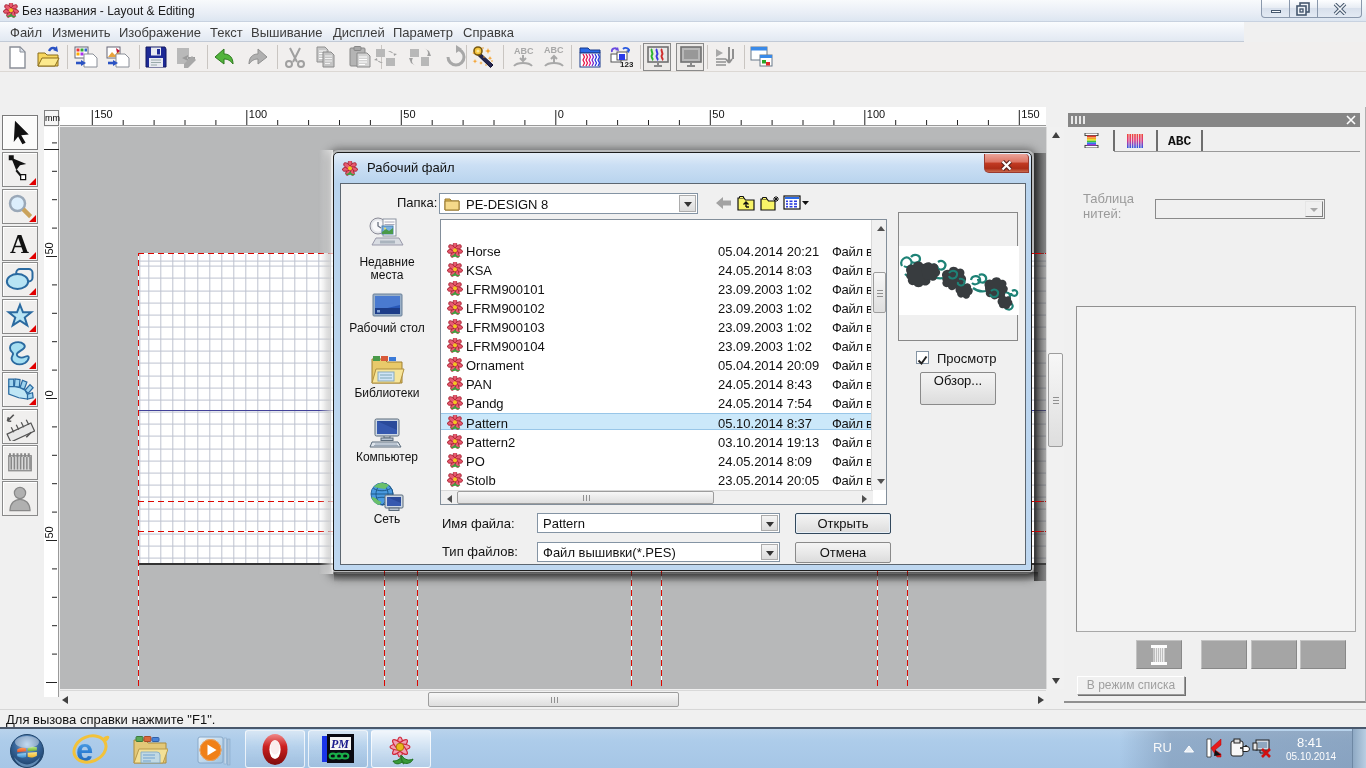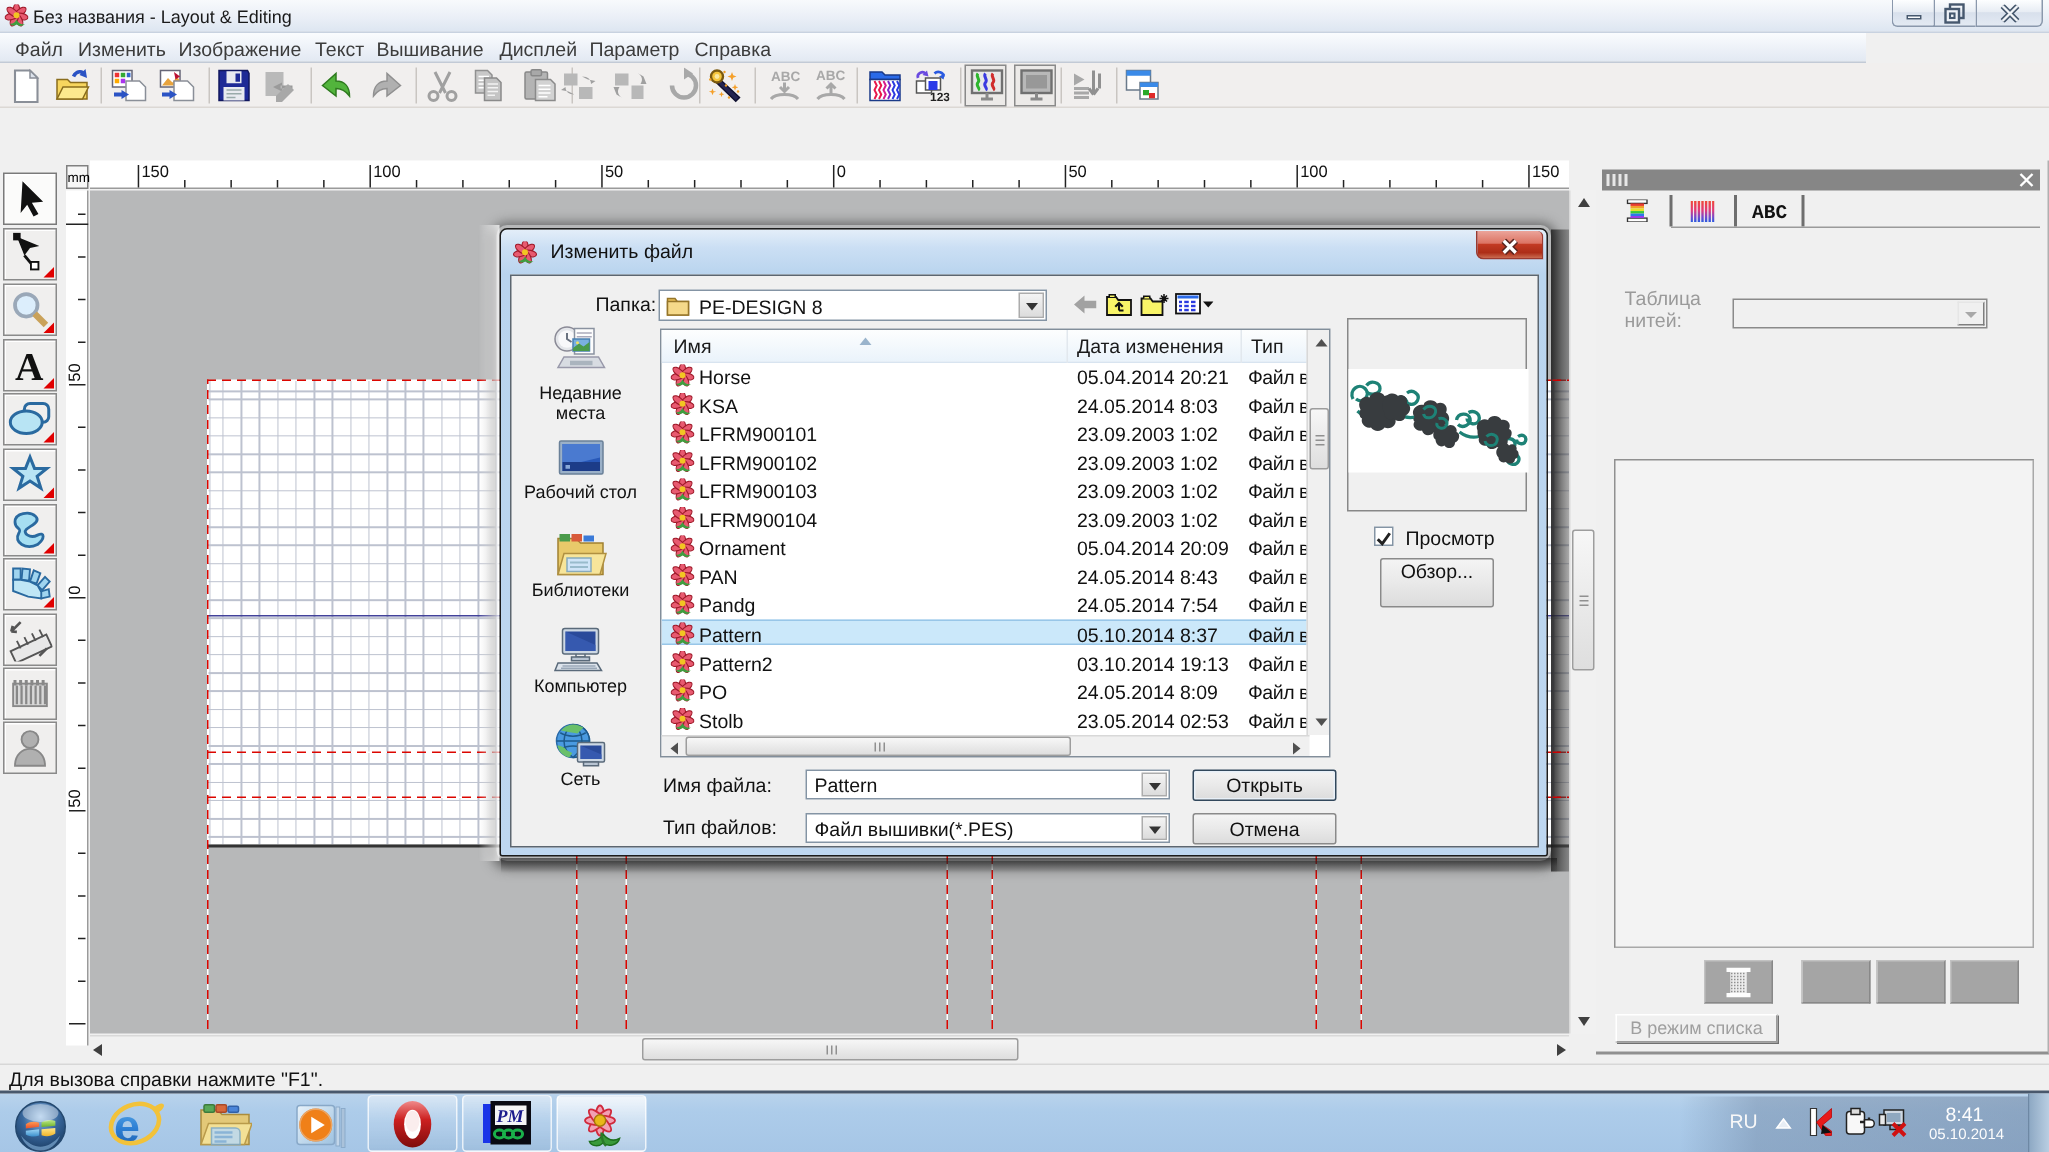--- a/index.html
+++ b/index.html
@@ -692,21 +692,21 @@
 <div class="abs" style="left:319px;top:150px;width:14px;height:424px;background:linear-gradient(90deg,rgba(255,255,255,0),rgba(255,255,255,.5) 70%,rgba(255,255,255,.75));"></div>
 <div class="abs" style="left:1034px;top:153px;width:12px;height:428px;background:linear-gradient(90deg,rgba(25,25,25,.78),rgba(55,55,55,.62) 55%,rgba(85,85,85,.5));"></div>
 <div class="abs" style="left:334px;top:572px;width:704px;height:10px;background:linear-gradient(rgba(20,20,20,.6),rgba(55,55,55,.3) 55%,rgba(90,90,90,0));"></div>
 <div class="abs" style="background:repeating-linear-gradient(90deg,#c00 0 6px,transparent 6px 10px);left:1035px;top:253px;width:11px;height:1px;z-index:5;"></div>
 <div class="abs" style="background:repeating-linear-gradient(90deg,#c00 0 6px,transparent 6px 10px);left:1035px;top:501px;width:11px;height:1px;z-index:5;"></div>
 <div class="abs" style="background:repeating-linear-gradient(90deg,#c00 0 6px,transparent 6px 10px);left:1035px;top:531px;width:11px;height:1px;z-index:5;"></div>
 <div class="abs" id="dialog">
   <svg style="position:absolute;left:8px;top:8px" width="16" height="16" viewBox="0 0 16 16">
       <use href="#flw"></use>
     </svg>
-  <div style="position:absolute;left:33px;top:7px;font-size:13px;color:#111;">Изменить файл</div>
+  <div style="position:absolute;left:33px;top:7px;font-size:13px;color:#111;">Рабочий файл</div>
   <div id="dlgclose"><svg width="13" height="11" viewBox="0 0 13 11">
         <path d="M2.5 1.5l8 8M10.5 1.5l-8 8" stroke="#5a2520" stroke-width="4.4"></path>
         <path d="M2.5 1.5l8 8M10.5 1.5l-8 8" stroke="#fff" stroke-width="2.2"></path>
       </svg></div>
   <div id="dlgclient"></div>
 
   <div style="position:absolute;left:63px;top:42px;font-size:13px;color:#111;">Папка:</div>
   <div class="combo" style="left:105px;top:40px;width:259px;height:21px;">
     <svg style="position:absolute;left:4px;top:2px" width="16" height="16" viewBox="0 0 16 16">
         <path d="M1 3h5l1.5 2H15v9H1z" fill="#e8c05a" stroke="#96762a"></path>
@@ -794,25 +794,20 @@
       <path d="M13 1a11 11 0 0 1 0 22M2 12h22M4.5 6.5c5 3 12 3 17 0M4.5 17.5c5-3 12-3 17 0M13 1c-4 3-6 7-6 11s2 8 6 11c4-3 6-7 6-11s-2-8-6-11z" fill="none" stroke="#1d5a8c" stroke-width="1"></path>
       <path d="M5 5a11 11 0 0 1 8-4c3 0 5 1 7 2l-4 4-6-1z" fill="#6ac06a"></path>
       <path d="M2.5 15c2 0 5 1 6 3l4 2-2 3a11 11 0 0 1-8-8z" fill="#6ac06a"></path>
       <rect x="16" y="13" width="18" height="13" rx="1" fill="#cdd8e4" stroke="#5a6a7a"></rect>
       <rect x="18" y="15" width="14" height="9" fill="#2a4a9a"></rect>
       <path d="M18 15l14 6v3H18z" fill="#3a5cb4" opacity=".8"></path>
       <rect x="20" y="26" width="10" height="2.5" fill="#b8c4d2" stroke="#5a6a7a"></rect>
     </svg>
 
   <div id="flist">
-    <div id="fhead">
-      <div style="position:absolute;left:0;top:0;width:271px;height:22px;border-right:1px solid #e2e8ee;"><span style="margin-left:8px">Имя</span><span style="position:absolute;left:132px;top:2px;width:0;height:0;border:4px solid transparent;border-bottom:5px solid #9ab4cc;border-top:none;"></span></div>
-      <div style="position:absolute;left:271px;top:0;width:116px;height:22px;border-right:1px solid #e2e8ee;"><span style="margin-left:6px">Дата изменения</span></div>
-      <div style="position:absolute;left:387px;top:0;width:45px;height:22px;"><span style="margin-left:6px">Тип</span></div>
-    </div>
     <div id="frows">
         <div class="frow" style="top:0px">
           <svg width="16" height="15" viewBox="0 0 16 15">
             <use href="#flw"></use>
           </svg>
           <span class="fn">Horse</span>
           <span class="fd">05.04.2014 20:21</span>
           <span class="ft">Файл&nbsp;в</span>
         </div>
         <div class="frow" style="top:19px">
@@ -901,21 +896,21 @@
           </svg>
           <span class="fn">PO</span>
           <span class="fd">24.05.2014 8:09</span>
           <span class="ft">Файл&nbsp;в</span>
         </div>
         <div class="frow" style="top:229px">
           <svg width="16" height="15" viewBox="0 0 16 15">
             <use href="#flw"></use>
           </svg>
           <span class="fn">Stolb</span>
-          <span class="fd">23.05.2014 02:53</span>
+          <span class="fd">23.05.2014 20:05</span>
           <span class="ft">Файл&nbsp;в</span>
         </div>
       </div>
     <div id="fvscroll">
       <div class="sarr" style="left:5px;top:6px;border-width:0 4px 5px 4px;border-color:transparent transparent #505050 transparent;"></div>
       <div class="sthumb" style="left:1px;top:52px;width:13px;height:41px;">
           <span class="grip-v" style="left:3px;"></span>
         </div>
       <div class="sarr" style="left:5px;bottom:6px;border-width:5px 4px 0 4px;border-color:#505050 transparent transparent transparent;"></div>
     </div>

